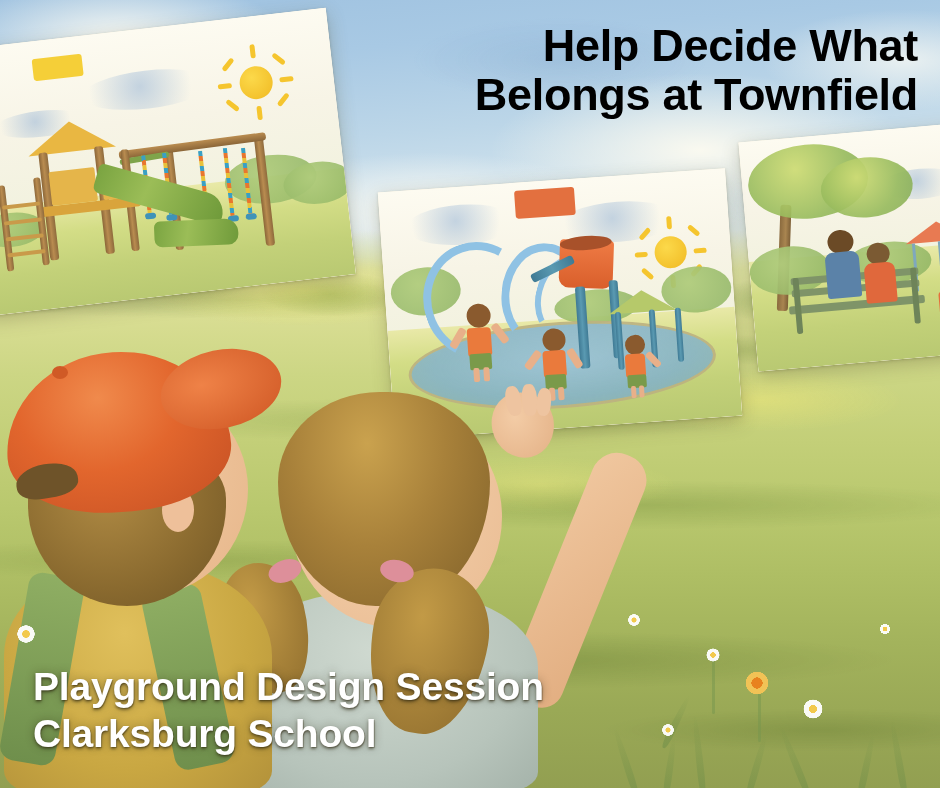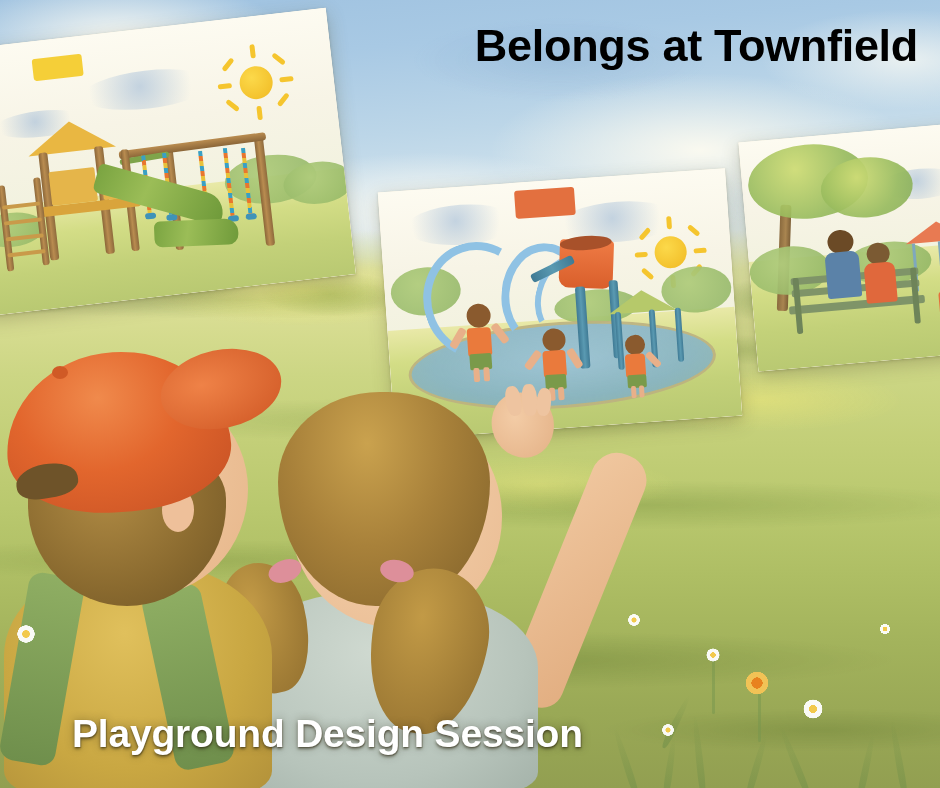--- a/index.html
+++ b/index.html
@@ -288,21 +288,20 @@
     color:#fff;
     font-weight:bold;
     font-size:39px;
     line-height:1.22;
     letter-spacing:-.2px;
     text-shadow:
       0 2px 3px rgba(40,35,15,.55),
       0 0 10px rgba(40,35,15,.35),
       1px 1px 0 rgba(60,50,25,.25);
     white-space:nowrap;
-    margin-left:39px;
   }
   .event-block sup { font-size:.56em; vertical-align:super; }
 </style>
 </head>
 <body>
 
 <div id="poster">
 
   <div class="sky"></div>
   <div class="sky-wash"></div>
@@ -525,20 +524,22 @@
     <div class="daisy" style="left:704px; bottom:124px;"></div>
     <div class="daisy orange" style="left:742px; bottom:90px; width:30px; height:30px;"></div>
     <div class="daisy" style="left:800px; bottom:66px; width:26px; height:26px;"></div>
     <div class="daisy" style="left:660px; bottom:50px; width:16px; height:16px;"></div>
     <div class="daisy" style="left:878px; bottom:152px; width:14px; height:14px;"></div>
     <div class="daisy" style="left:14px;  bottom:142px; width:24px; height:24px;"></div>
     <div class="daisy" style="left:626px; bottom:160px; width:16px; height:16px;"></div>
   </div>
 
   <div class="headline">
+    <div>Help Decide What</div>
     <div>Belongs at Townfield</div>
   </div>
 
   <div class="event-block">
     <div>Playground Design Session</div>
+    <div>Clarksburg School</div>
   </div>
 
 </div>
 
 </body></html>

